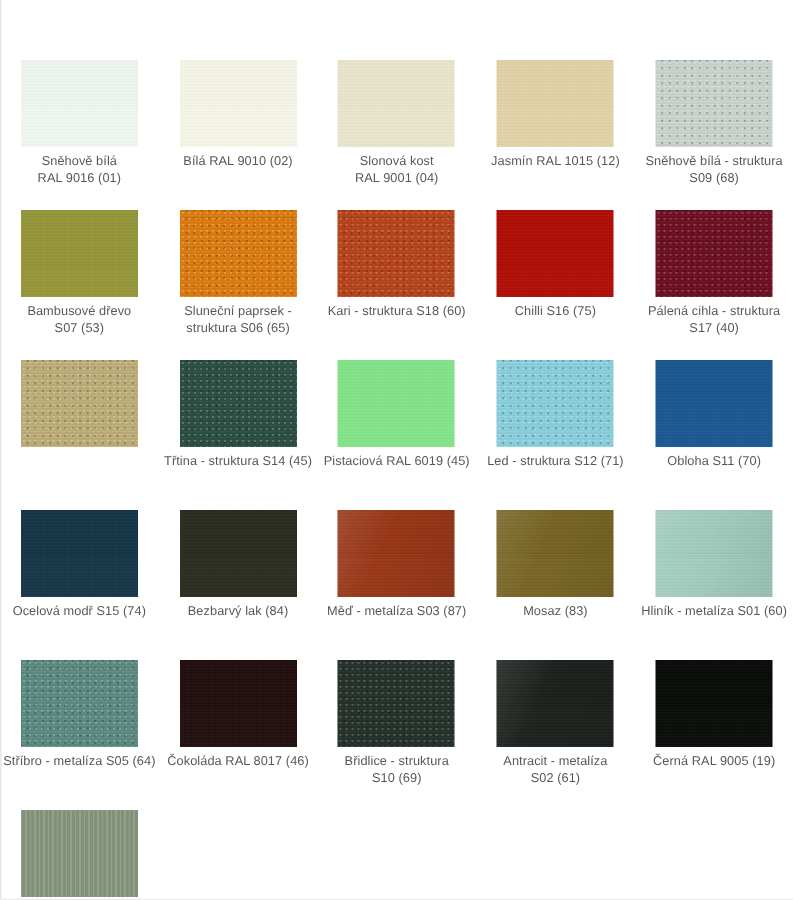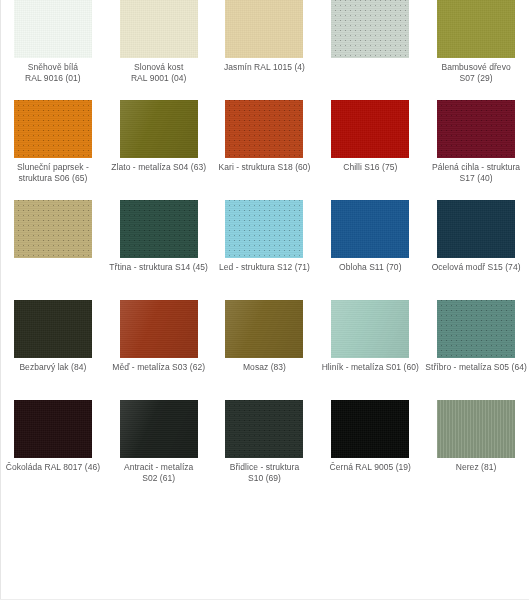--- a/index.html
+++ b/index.html
@@ -52,20 +52,21 @@
     column-gap: 0px;
     row-gap: 0px;
   }
 
   .swatch-cell {
     position: relative;
     display: flex;
     flex-direction: column;
     align-items: center;
     box-sizing: border-box;
+    margin-top: 40px;
   }
 
   .swatch-chip {
     width: 78px;
     height: 58px;
     border: 0;
     position: relative;
     overflow: hidden;
     flex: 0 0 auto;
   }
@@ -119,58 +120,60 @@
 <div id="palette-page">
   <div id="swatch-grid">
       <div class="swatch-cell">
         <div class="swatch-chip texture-smooth" style="background-color: rgb(242, 248, 242);">
           <span class="grain"></span>
         </div>
         <div class="swatch-label">Sněhově bílá
 RAL 9016 (01)</div>
       </div>
       <div class="swatch-cell">
+        <div class="swatch-chip texture-smooth" style="background-color: rgb(247, 248, 234);">
+          <span class="grain"></span>
+        </div>
+        <div class="swatch-label">Bílá RAL 9010 (02)</div>
+      </div>
+      <div class="swatch-cell">
         <div class="swatch-chip texture-smooth" style="background-color: rgb(235, 231, 205);">
           <span class="grain"></span>
         </div>
         <div class="swatch-label">Slonová kost
 RAL 9001 (04)</div>
       </div>
       <div class="swatch-cell">
         <div class="swatch-chip texture-smooth" style="background-color: rgb(227, 211, 166);">
           <span class="grain"></span>
         </div>
-        <div class="swatch-label">Jasmín RAL 1015 (4)</div>
+        <div class="swatch-label">Jasmín RAL 1015 (12)</div>
       </div>
       <div class="swatch-cell">
         <div class="swatch-chip texture-speckle" style="background-color: rgb(204, 214, 206);">
           <span class="grain"></span>
         </div>
+        <div class="swatch-label">Sněhově bílá - struktura
+S09 (68)</div>
       </div>
       <div class="swatch-cell">
         <div class="swatch-chip texture-smooth" style="background-color: rgb(151, 151, 58);">
           <span class="grain"></span>
         </div>
         <div class="swatch-label">Bambusové dřevo
-S07 (29)</div>
+S07 (53)</div>
       </div>
       <div class="swatch-cell">
         <div class="swatch-chip texture-speckle" style="background-color: rgb(221, 125, 17);">
           <span class="grain"></span>
         </div>
         <div class="swatch-label">Sluneční paprsek -
 struktura S06 (65)</div>
       </div>
       <div class="swatch-cell">
-        <div class="swatch-chip texture-metallic" style="background-color: rgb(112, 108, 26);">
-          <span class="grain"></span>
-        </div>
-        <div class="swatch-label">Zlato - metalíza S04 (63)</div>
-      </div>
-      <div class="swatch-cell">
         <div class="swatch-chip texture-speckle" style="background-color: rgb(184, 69, 26);">
           <span class="grain"></span>
         </div>
         <div class="swatch-label">Kari - struktura S18 (60)</div>
       </div>
       <div class="swatch-cell">
         <div class="swatch-chip texture-smooth" style="background-color: rgb(175, 13, 5);">
           <span class="grain"></span>
         </div>
         <div class="swatch-label">Chilli S16 (75)</div>
@@ -187,20 +190,26 @@
           <span class="grain"></span>
         </div>
       </div>
       <div class="swatch-cell">
         <div class="swatch-chip texture-speckle" style="background-color: rgb(45, 79, 68);">
           <span class="grain"></span>
         </div>
         <div class="swatch-label">Třtina - struktura S14 (45)</div>
       </div>
       <div class="swatch-cell">
+        <div class="swatch-chip texture-smooth" style="background-color: rgb(131, 229, 137);">
+          <span class="grain"></span>
+        </div>
+        <div class="swatch-label">Pistaciová RAL 6019 (45)</div>
+      </div>
+      <div class="swatch-cell">
         <div class="swatch-chip texture-speckle" style="background-color: rgb(139, 209, 223);">
           <span class="grain"></span>
         </div>
         <div class="swatch-label">Led - struktura S12 (71)</div>
       </div>
       <div class="swatch-cell">
         <div class="swatch-chip texture-smooth" style="background-color: rgb(25, 87, 144);">
           <span class="grain"></span>
         </div>
         <div class="swatch-label">Obloha S11 (70)</div>
@@ -214,21 +223,21 @@
       <div class="swatch-cell">
         <div class="swatch-chip texture-smooth" style="background-color: rgb(42, 45, 31);">
           <span class="grain"></span>
         </div>
         <div class="swatch-label">Bezbarvý lak (84)</div>
       </div>
       <div class="swatch-cell">
         <div class="swatch-chip texture-metallic" style="background-color: rgb(153, 55, 24);">
           <span class="grain"></span>
         </div>
-        <div class="swatch-label">Měď - metalíza S03 (62)</div>
+        <div class="swatch-label">Měď - metalíza S03 (87)</div>
       </div>
       <div class="swatch-cell">
         <div class="swatch-chip texture-metallic" style="background-color: rgb(121, 101, 37);">
           <span class="grain"></span>
         </div>
         <div class="swatch-label">Mosaz (83)</div>
       </div>
       <div class="swatch-cell">
         <div class="swatch-chip texture-metallic" style="background-color: rgb(163, 204, 191);">
           <span class="grain"></span>
@@ -239,36 +248,36 @@
         <div class="swatch-chip texture-speckle" style="background-color: rgb(93, 139, 130);">
           <span class="grain"></span>
         </div>
         <div class="swatch-label">Stříbro - metalíza S05 (64)</div>
       </div>
       <div class="swatch-cell">
         <div class="swatch-chip texture-smooth" style="background-color: rgb(34, 15, 16);">
           <span class="grain"></span>
         </div>
         <div class="swatch-label">Čokoláda RAL 8017 (46)</div>
+      </div>
+      <div class="swatch-cell">
+        <div class="swatch-chip texture-speckle" style="background-color: rgb(40, 50, 45);">
+          <span class="grain"></span>
+        </div>
+        <div class="swatch-label">Břidlice - struktura
+S10 (69)</div>
       </div>
       <div class="swatch-cell">
         <div class="swatch-chip texture-metallic" style="background-color: rgb(29, 34, 30);">
           <span class="grain"></span>
         </div>
         <div class="swatch-label">Antracit - metalíza
 S02 (61)</div>
       </div>
       <div class="swatch-cell">
-        <div class="swatch-chip texture-speckle" style="background-color: rgb(40, 50, 45);">
-          <span class="grain"></span>
-        </div>
-        <div class="swatch-label">Břidlice - struktura
-S10 (69)</div>
-      </div>
-      <div class="swatch-cell">
         <div class="swatch-chip texture-smooth" style="background-color: rgb(9, 11, 9);">
           <span class="grain"></span>
         </div>
         <div class="swatch-label">Černá RAL 9005 (19)</div>
       </div>
       <div class="swatch-cell">
         <div class="swatch-chip texture-brushed" style="background-color: rgb(137, 154, 129);">
           <span class="grain"></span>
         </div>
         <div class="swatch-label">Nerez (81)</div>

